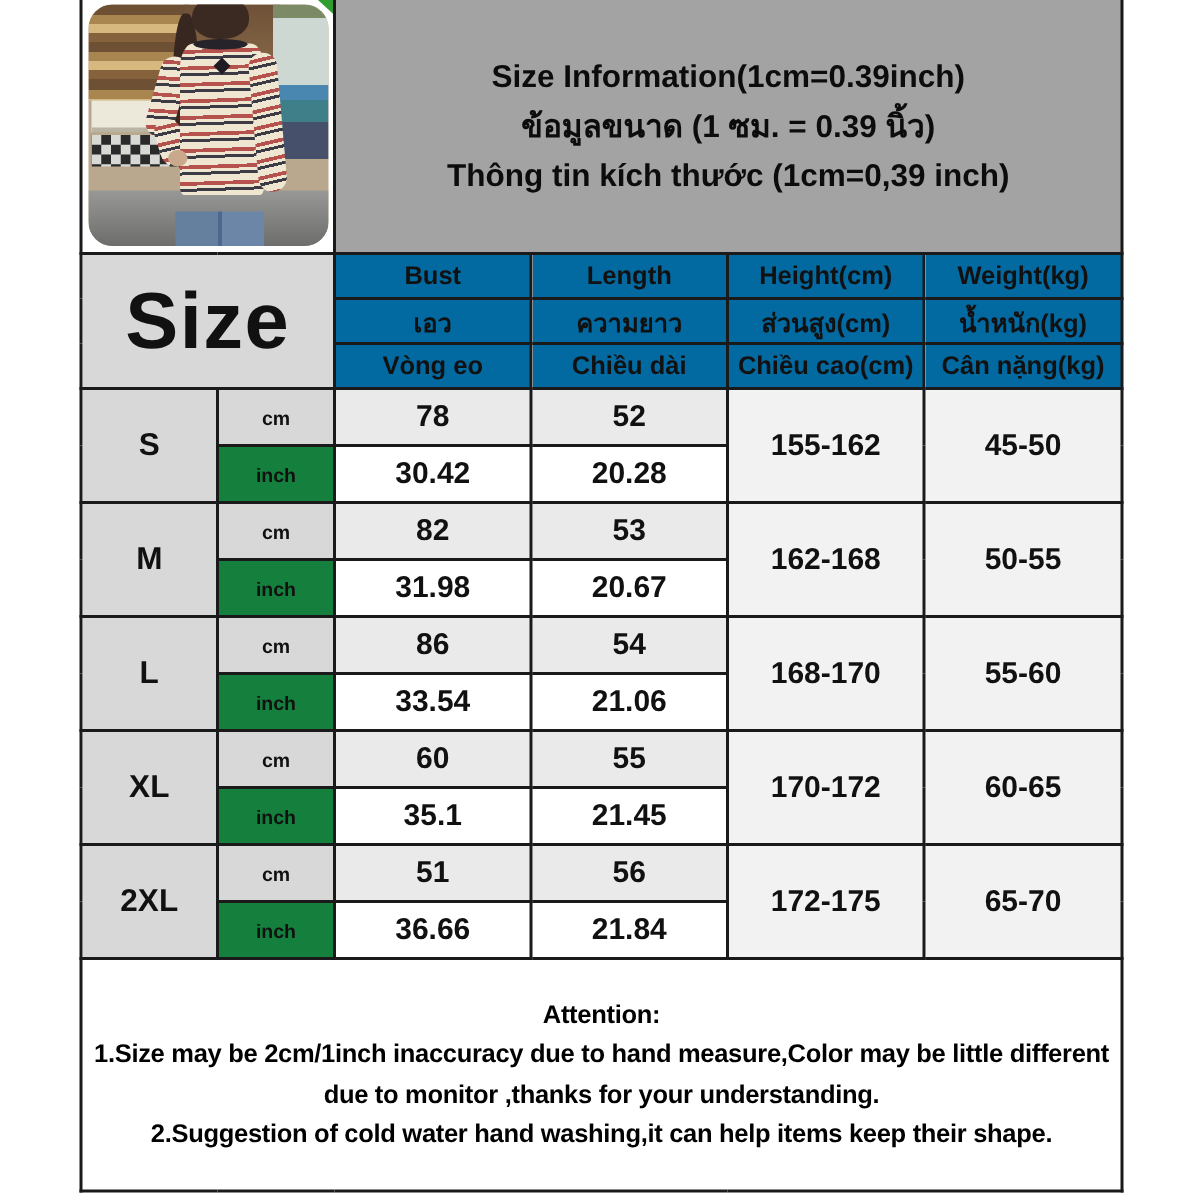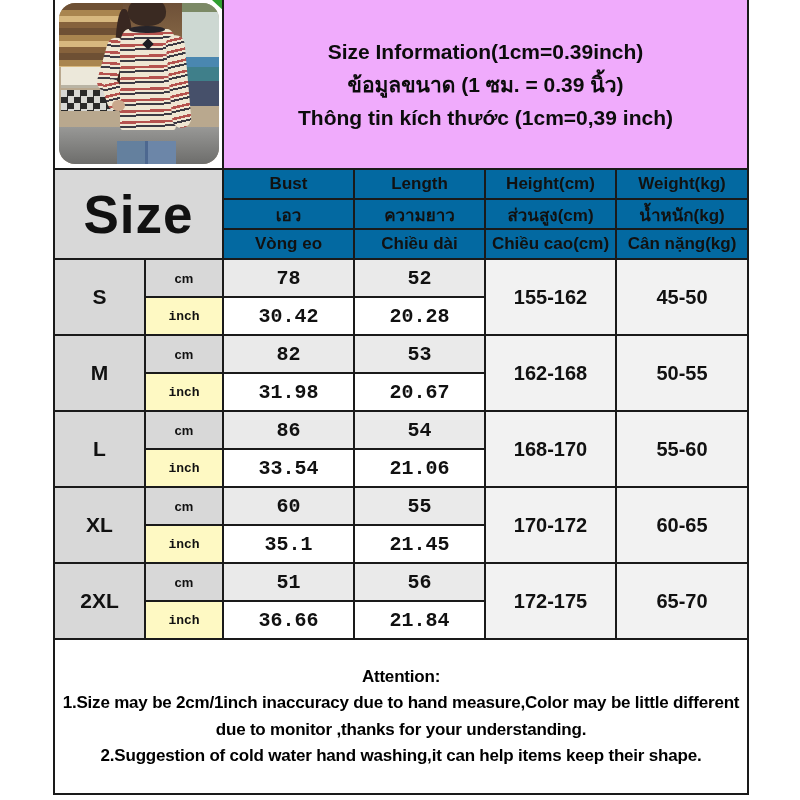--- a/index.html
+++ b/index.html
@@ -14,30 +14,30 @@
   table.size-table{border-collapse:collapse;table-layout:fixed;width:694px;}
   table.size-table td{
     border:2px solid #1a1a1a;
     text-align:center;vertical-align:middle;
     font-weight:700;overflow:hidden;
     padding:0;
   }
   tr.top-row td{border-top:none;}
   
   .c-photo{height:168px;background:#fff;position:relative;}
-  .c-title{background:#f0abfc;}
+  .c-title{background:#a3a3a3;}
   .title-line{font-size:21px;line-height:33px;font-weight:700;color:#0c0c0c;}
   
   .c-sizehead{background:#d8d8d8;font-size:53px;letter-spacing:1px;}
   .hd{background:#0369a1;height:28px;font-size:17px;}
   
   .c-size{background:#d8d8d8;font-size:21px;}
   .c-unit{background:#d8d8d8;height:36px;font-size:13px;}
-  .c-unit.in{background:#fef9c3;font-family:Liberation Mono, monospace;}
-  .c-val{background:#eaeaea;font-size:20px;font-family:Liberation Mono, monospace;}
+  .c-unit.in{background:#15803d;}
+  .c-val{background:#eaeaea;font-size:20px;}
   .c-val.in{background:#ffffff;}
   .c-merge{background:#f2f2f2;font-size:20px;}
   
   .c-note{height:153px;background:#ffffff;text-align:left;vertical-align:top;
     font-weight:400;padding:3px 4px 0 5px;}
   .note-line{font-size:17px;line-height:26.5px;white-space:nowrap;letter-spacing:-0.2px;color:#000000;}
   
   .corner-flag{position:absolute;top:0;right:-2px;width:0;height:0;
     border-top:11px solid #2f9e2f;border-left:12px solid transparent;}
   

